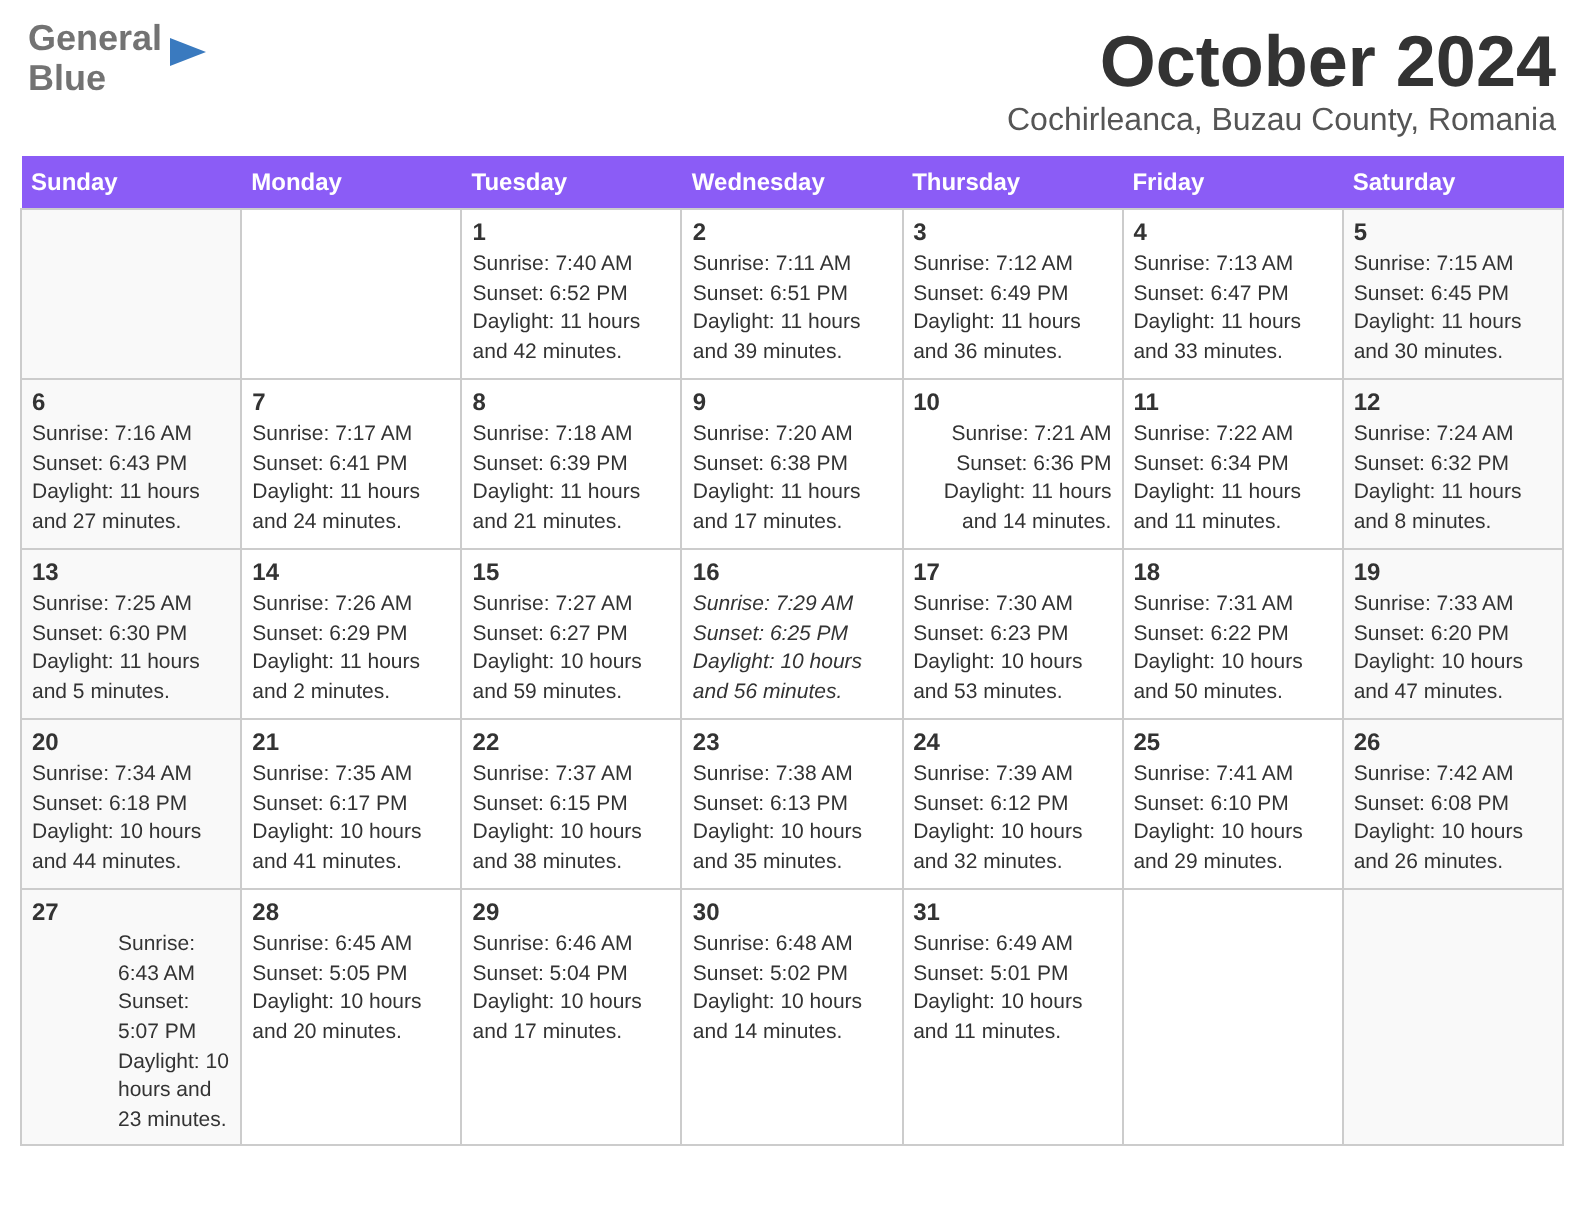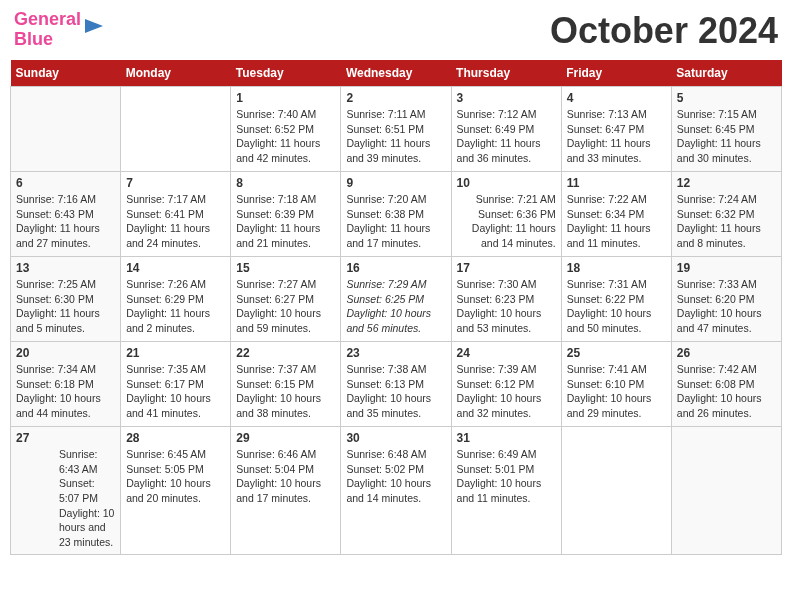--- a/index.html
+++ b/index.html
@@ -22,41 +22,41 @@
       flex-direction: column;
       align-items: flex-start;
     }
     .logo-text {
       font-size: 18px;
       font-weight: bold;
       color: #333;
       line-height: 1.1;
     }
     .logo-text span {
-      color: #ec4899;
+      color: #737373;
     }
     .title-section {
       text-align: right;
     }
     .month-title {
       font-size: 36px;
       font-weight: bold;
       color: #333;
     }
     .location-title {
       font-size: 16px;
       color: #555;
     }
     table {
       width: 100%;
       border-collapse: collapse;
       font-size: 11px;
     }
     thead th {
-      background-color: #b91c1c;
+      background-color: #8b5cf6;
       color: #fff;
       text-align: left;
       padding: 6px 5px;
       font-size: 12px;
       font-weight: bold;
     }
     tbody td {
       border: 1px solid #ccc;
       vertical-align: top;
       padding: 4px 5px;
@@ -90,20 +90,21 @@
       <span class="logo-text">
         <span>General</span><br><span>Blue</span>
       </span>
       <svg width="22" height="22" viewBox="0 0 22 22" style="margin-left:2px; margin-top:-8px;">
         <polygon points="2,4 20,11 2,18" fill="#3a7abf"></polygon>
       </svg>
     </div>
   </div>
   <div class="title-section">
     <div class="month-title">October 2024</div>
+    <div class="location-title">Cochirleanca, Buzau County, Romania</div>
   </div>
 </div>
 
 <table>
   <thead>
     <tr id="header-row">
         <th>Sunday</th>
         <th>Monday</th>
         <th>Tuesday</th>
         <th>Wednesday</th>

